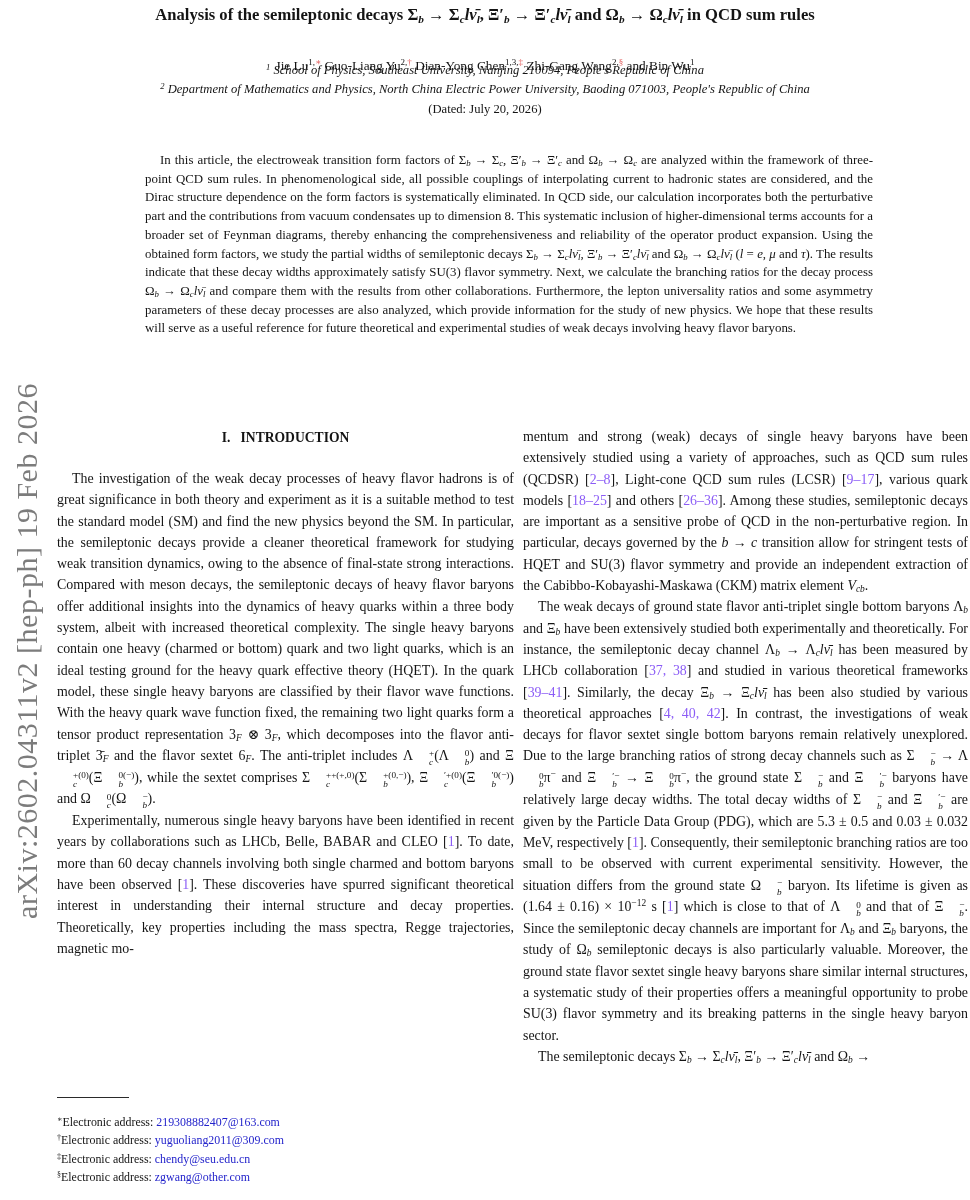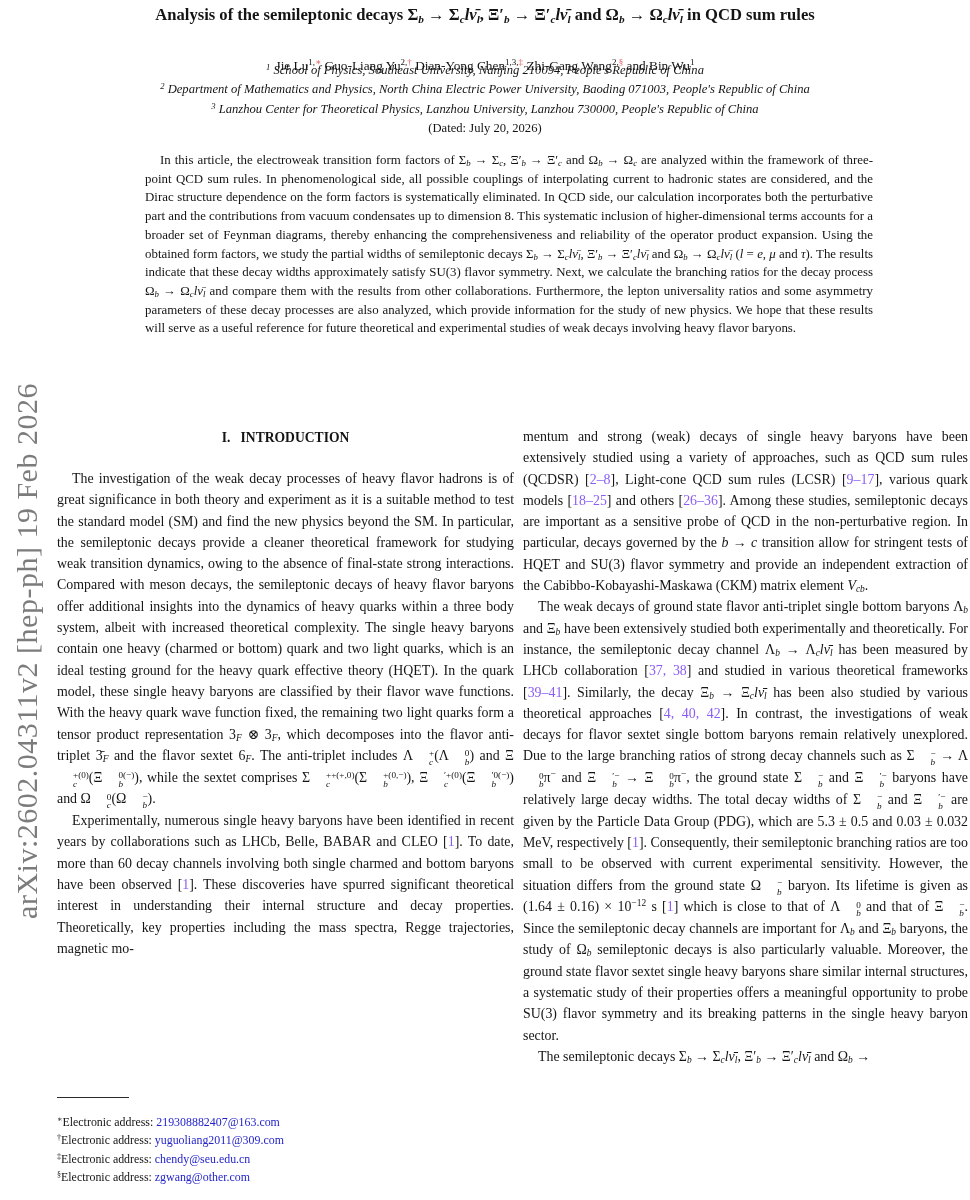--- a/index.html
+++ b/index.html
@@ -69,21 +69,20 @@
 
   <div class="watermark">arXiv:2602.04311v2  [hep-ph]  19 Feb 2026</div>
 
   <div class="title">Analysis of the semileptonic decays Σ<sub><i>b</i></sub> → Σ<sub><i>c</i></sub><i>lν̄</i><sub><i>l</i></sub>, Ξ′<sub><i>b</i></sub> → Ξ′<sub><i>c</i></sub><i>lν̄</i><sub><i>l</i></sub> and Ω<sub><i>b</i></sub> → Ω<sub><i>c</i></sub><i>lν̄</i><sub><i>l</i></sub> in QCD sum rules</div>
 
   <div class="authors">Jie Lu<sup>1,<span class="mk">∗</span></sup> Guo-Liang Yu<sup>2,<span class="mk">†</span></sup> Dian-Yong Chen<sup>1,3,<span class="mk">‡</span></sup> Zhi-Gang Wang<sup>2,<span class="mk">§</span></sup> and Bin Wu<sup>1</sup></div>
 
   <div class="affblock">
     <div><sup>1</sup> School of Physics, Southeast University, Nanjing 210094, People's Republic of China</div>
     <div><sup>2</sup> Department of Mathematics and Physics, North China Electric Power University, Baoding 071003, People's Republic of China</div>
-    <div><sup>3</sup> Lanzhou Center for Theoretical Physics, Lanzhou University, Lanzhou 730000, People's Republic of China</div>
     <div class="dated">(Dated: July 20, 2026)</div>
   </div>
 
   <p class="abstract">In this article, the electroweak transition form factors of Σ<sub><i>b</i></sub> → Σ<sub><i>c</i></sub>, Ξ′<sub><i>b</i></sub> → Ξ′<sub><i>c</i></sub> and Ω<sub><i>b</i></sub> → Ω<sub><i>c</i></sub> are analyzed within the framework of three-point QCD sum rules. In phenomenological side, all possible couplings of interpolating current to hadronic states are considered, and the Dirac structure dependence on the form factors is systematically eliminated. In QCD side, our calculation incorporates both the perturbative part and the contributions from vacuum condensates up to dimension 8. This systematic inclusion of higher-dimensional terms accounts for a broader set of Feynman diagrams, thereby enhancing the comprehensiveness and reliability of the operator product expansion. Using the obtained form factors, we study the partial widths of semileptonic decays Σ<sub><i>b</i></sub> → Σ<sub><i>c</i></sub><i>lν̄</i><sub><i>l</i></sub>, Ξ′<sub><i>b</i></sub> → Ξ′<sub><i>c</i></sub><i>lν̄</i><sub><i>l</i></sub> and Ω<sub><i>b</i></sub> → Ω<sub><i>c</i></sub><i>lν̄</i><sub><i>l</i></sub> (<i>l</i> = <i>e</i>, <i>μ</i> and <i>τ</i>). The results indicate that these decay widths approximately satisfy SU(3) flavor symmetry. Next, we calculate the branching ratios for the decay process Ω<sub><i>b</i></sub> → Ω<sub><i>c</i></sub><i>lν̄</i><sub><i>l</i></sub> and compare them with the results from other collaborations. Furthermore, the lepton universality ratios and some asymmetry parameters of these decay processes are also analyzed, which provide information for the study of new physics. We hope that these results will serve as a useful reference for future theoretical and experimental studies of weak decays involving heavy flavor baryons.</p>
 
   <div class="colL">
     <div class="sechead">I.&nbsp;&nbsp;&nbsp;INTRODUCTION</div>
     <p>The investigation of the weak decay processes of heavy flavor hadrons is of great significance in both theory and experiment as it is a suitable method to test the standard model (SM) and find the new physics beyond the SM. In particular, the semileptonic decays provide a cleaner theoretical framework for studying weak transition dynamics, owing to the absence of final-state strong interactions. Compared with meson decays, the semileptonic decays of heavy flavor baryons offer additional insights into the dynamics of heavy quarks within a three body system, albeit with increased theoretical complexity. The single heavy baryons contain one heavy (charmed or bottom) quark and two light quarks, which is an ideal testing ground for the heavy quark effective theory (HQET). In the quark model, these single heavy baryons are classified by their flavor wave functions. With the heavy quark wave function fixed, the remaining two light quarks form a tensor product representation 3<sub><i>F</i></sub> ⊗ 3<sub><i>F</i></sub>, which decomposes into the flavor anti-triplet 3̄<sub><i>F</i></sub> and the flavor sextet 6<sub><i>F</i></sub>. The anti-triplet includes Λ<span class="ss"><span>+</span><span><i>c</i></span></span>(Λ<span class="ss"><span>0</span><span><i>b</i></span></span>) and Ξ<span class="ss"><span>+(0)</span><span><i>c</i></span></span>(Ξ<span class="ss"><span>0(−)</span><span><i>b</i></span></span>), while the sextet comprises Σ<span class="ss"><span>++(+,0)</span><span><i>c</i></span></span>(Σ<span class="ss"><span>+(0,−)</span><span><i>b</i></span></span>), Ξ<span class="ss"><span>′+(0)</span><span><i>c</i></span></span>(Ξ<span class="ss"><span>′0(−)</span><span><i>b</i></span></span>) and Ω<span class="ss"><span>0</span><span><i>c</i></span></span>(Ω<span class="ss"><span>−</span><span><i>b</i></span></span>).</p>
     <p>Experimentally, numerous single heavy baryons have been identified in recent years by collaborations such as LHCb, Belle, BABAR and CLEO [<span class="cite">1</span>]. To date, more than 60 decay channels involving both single charmed and bottom baryons have been observed [<span class="cite">1</span>]. These discoveries have spurred significant theoretical interest in understanding their internal structure and decay properties. Theoretically, key properties including the mass spectra, Regge trajectories, magnetic mo-</p>
   </div>

